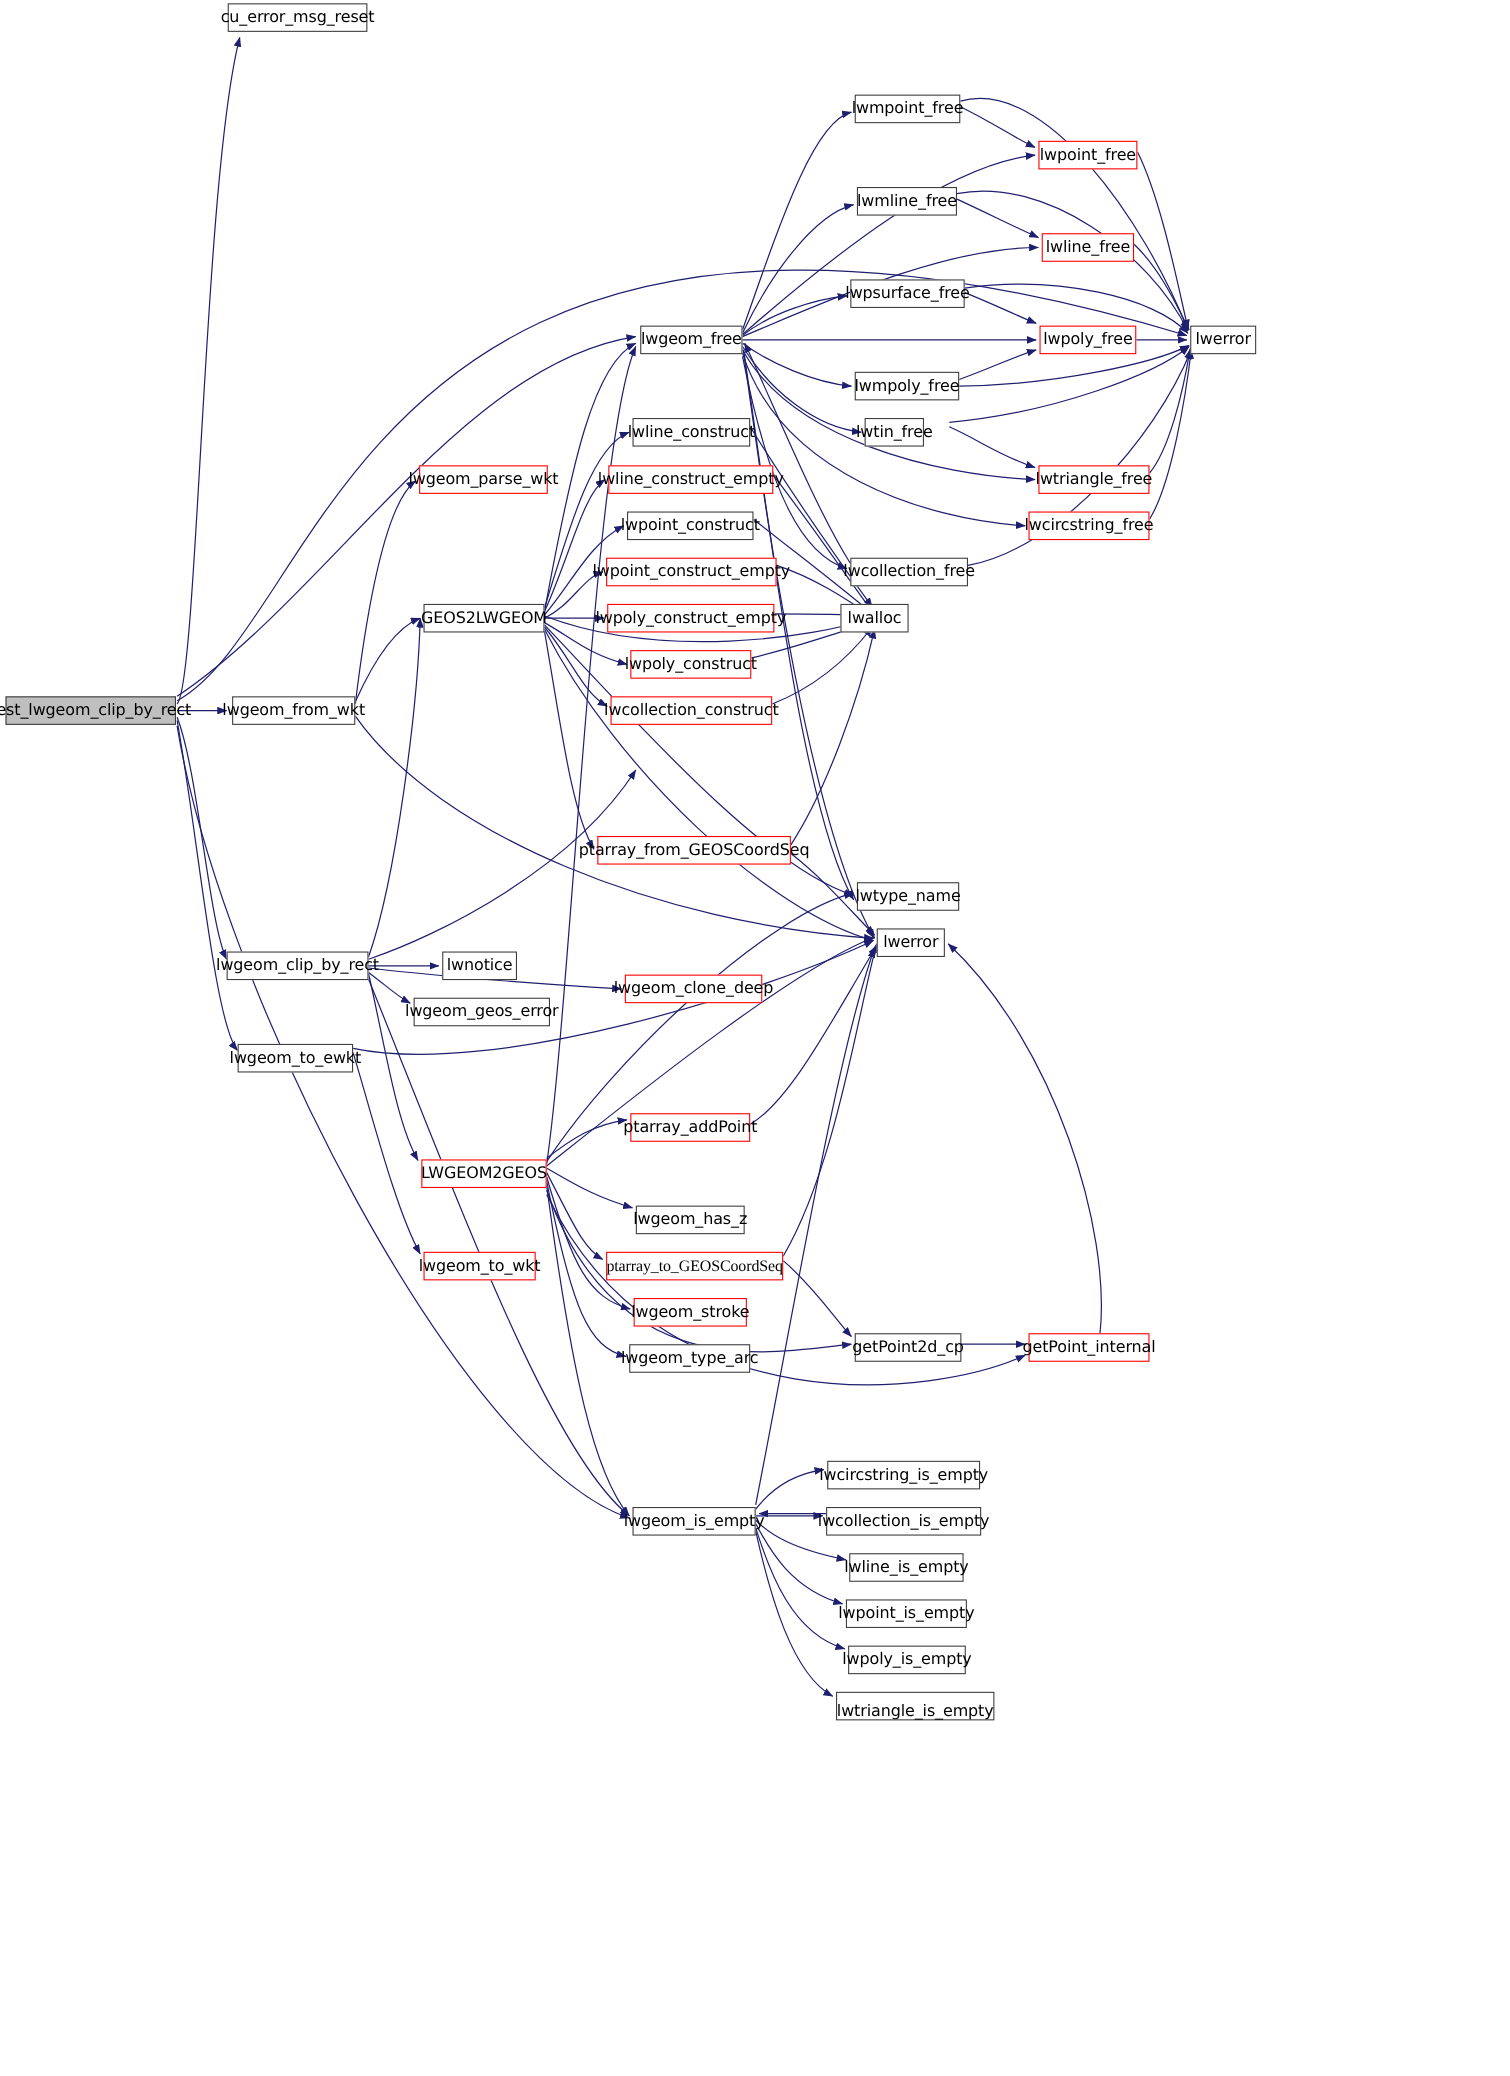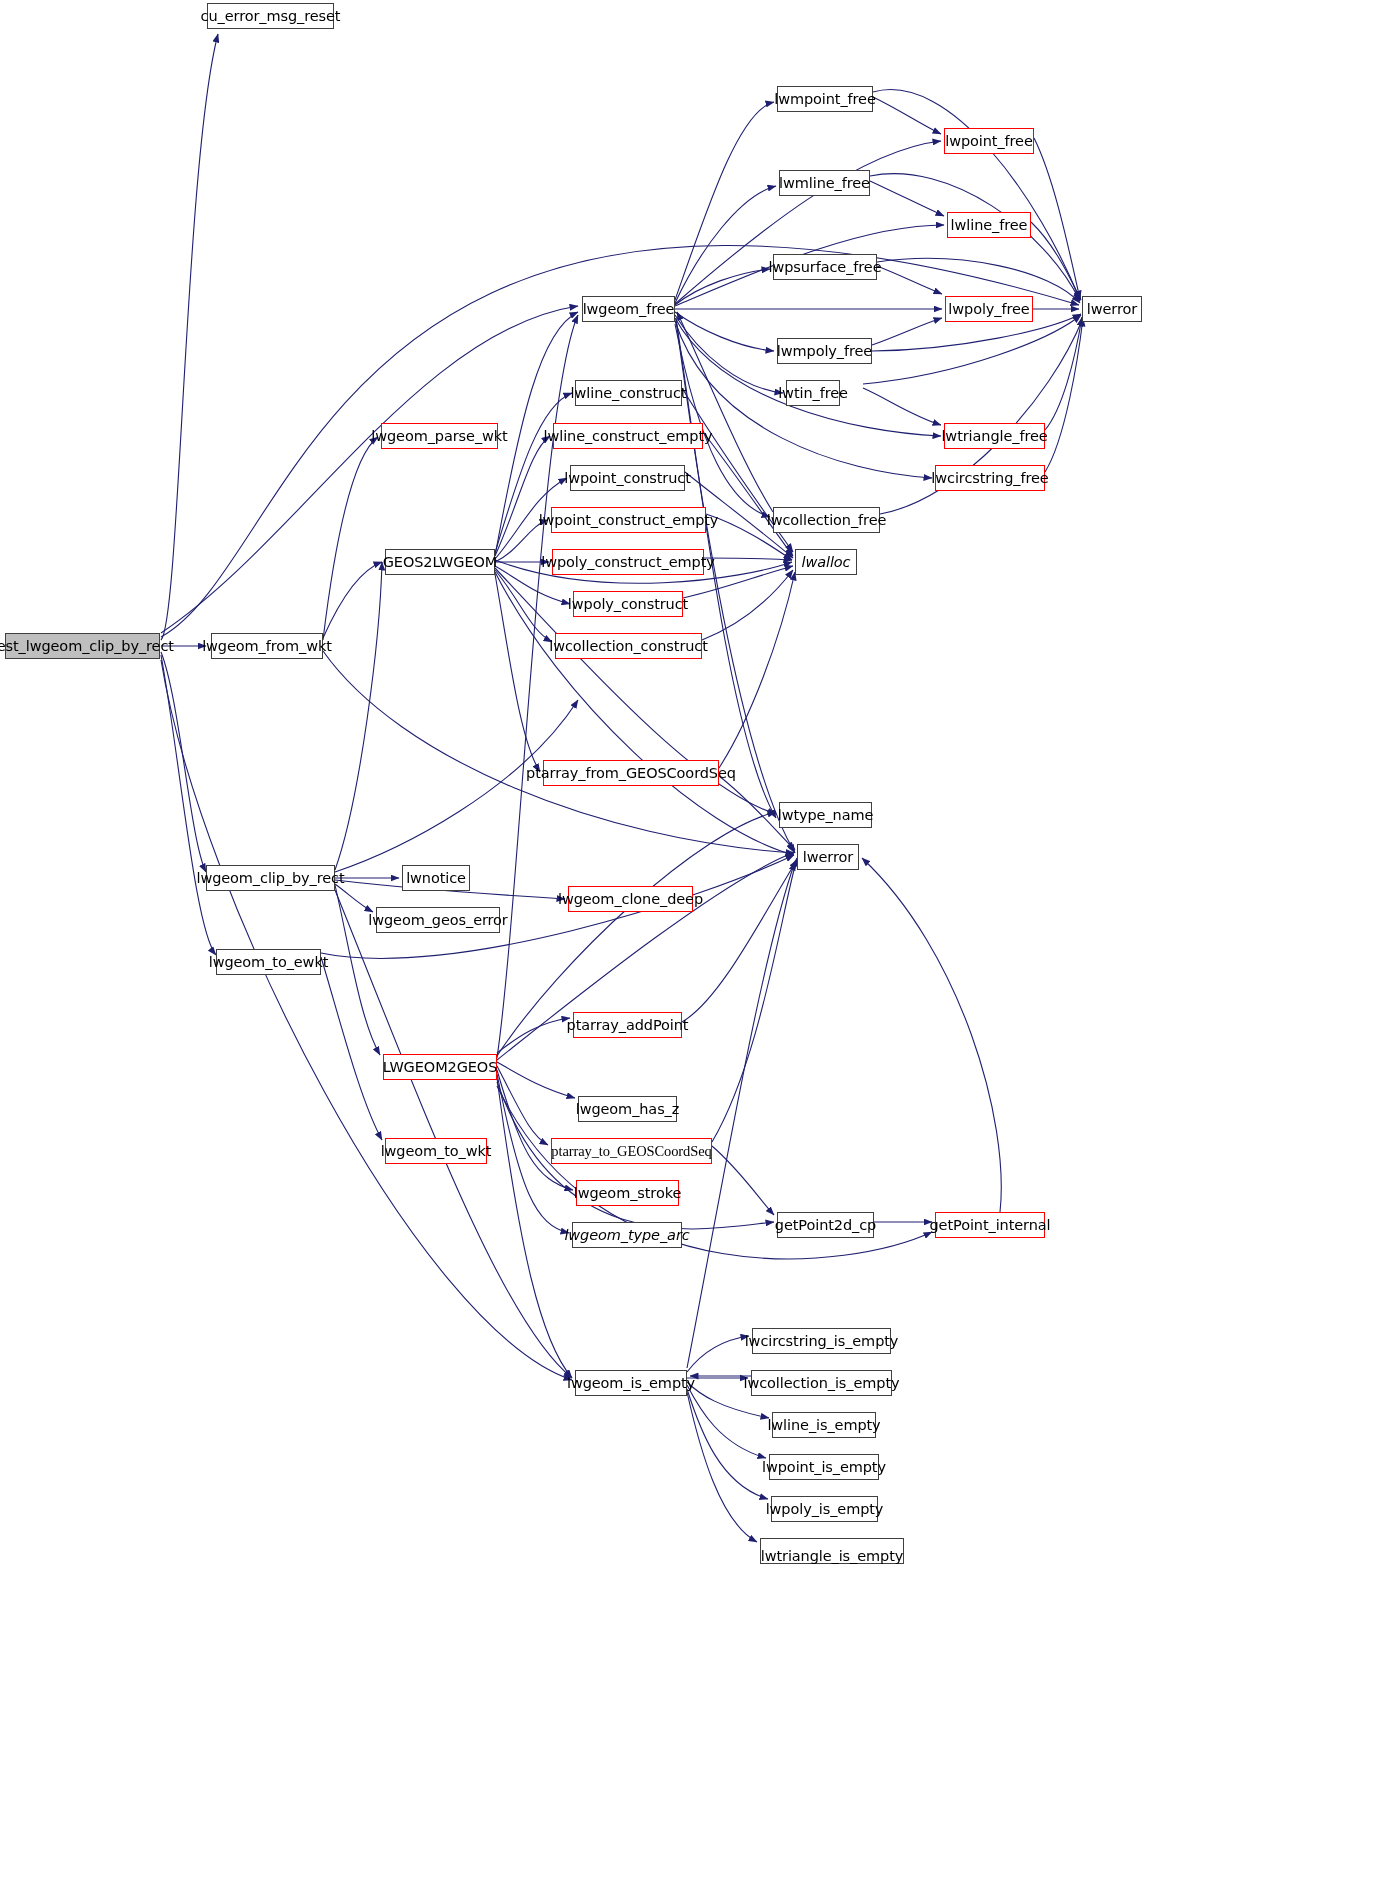--- a/index.html
+++ b/index.html
@@ -210,21 +210,21 @@
       </div>
       <div class="node red" style="left: 551px; top: 507px; width: 155px;">
         <span>lwpoint_construct_empty</span>
       </div>
       <div class="node" style="left: 385px; top: 549px; width: 110px;">
         <span>GEOS2LWGEOM</span>
       </div>
       <div class="node red" style="left: 552px; top: 549px; width: 152px;">
         <span>lwpoly_construct_empty</span>
       </div>
-      <div class="node" style="left: 795px; top: 549px; width: 62px; font-style: italic;">
+      <div class="node" style="left: 764px; top: 549px; width: 62px;">
         <span>lwalloc</span>
       </div>
       <div class="node red" style="left: 573px; top: 591px; width: 110px;">
         <span>lwpoly_construct</span>
       </div>
       <div class="node red" style="left: 555px; top: 633px; width: 147px;">
         <span>lwcollection_construct</span>
       </div>
       <div class="node root" style="left: 5px; top: 633px; width: 155px;">
         <span>test_lwgeom_clip_by_rect</span>
@@ -267,21 +267,21 @@
       </div>
       <div class="node red" style="left: 385px; top: 1138px; width: 102px;">
         <span>lwgeom_to_wkt</span>
       </div>
       <div class="node red" style="left: 551px; top: 1138px; width: 161px; font-family: Liberation Serif, serif;">
         <span>ptarray_to_GEOSCoordSeq</span>
       </div>
       <div class="node red" style="left: 576px; top: 1180px; width: 103px;">
         <span>lwgeom_stroke</span>
       </div>
-      <div class="node" style="left: 572px; top: 1222px; width: 110px; font-style: italic;">
+      <div class="node" style="left: 572px; top: 1222px; width: 110px;">
         <span>lwgeom_type_arc</span>
       </div>
       <div class="node" style="left: 777px; top: 1212px; width: 97px;">
         <span>getPoint2d_cp</span>
       </div>
       <div class="node red" style="left: 935px; top: 1212px; width: 110px;">
         <span>getPoint_internal</span>
       </div>
       <div class="node" style="left: 752px; top: 1328px; width: 139px;">
         <span>lwcircstring_is_empty</span>

